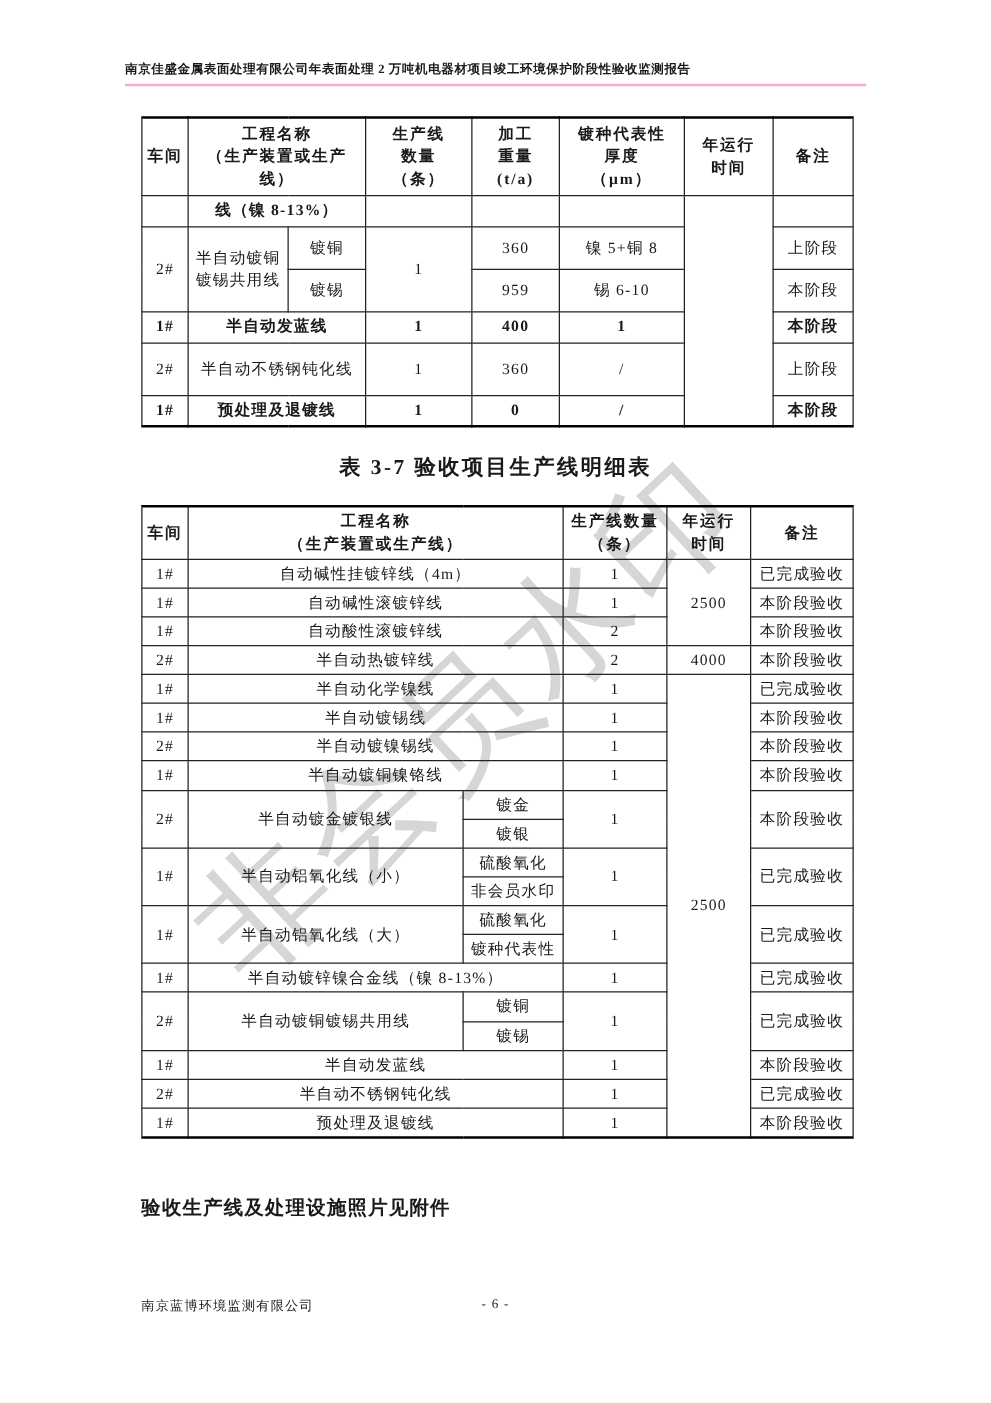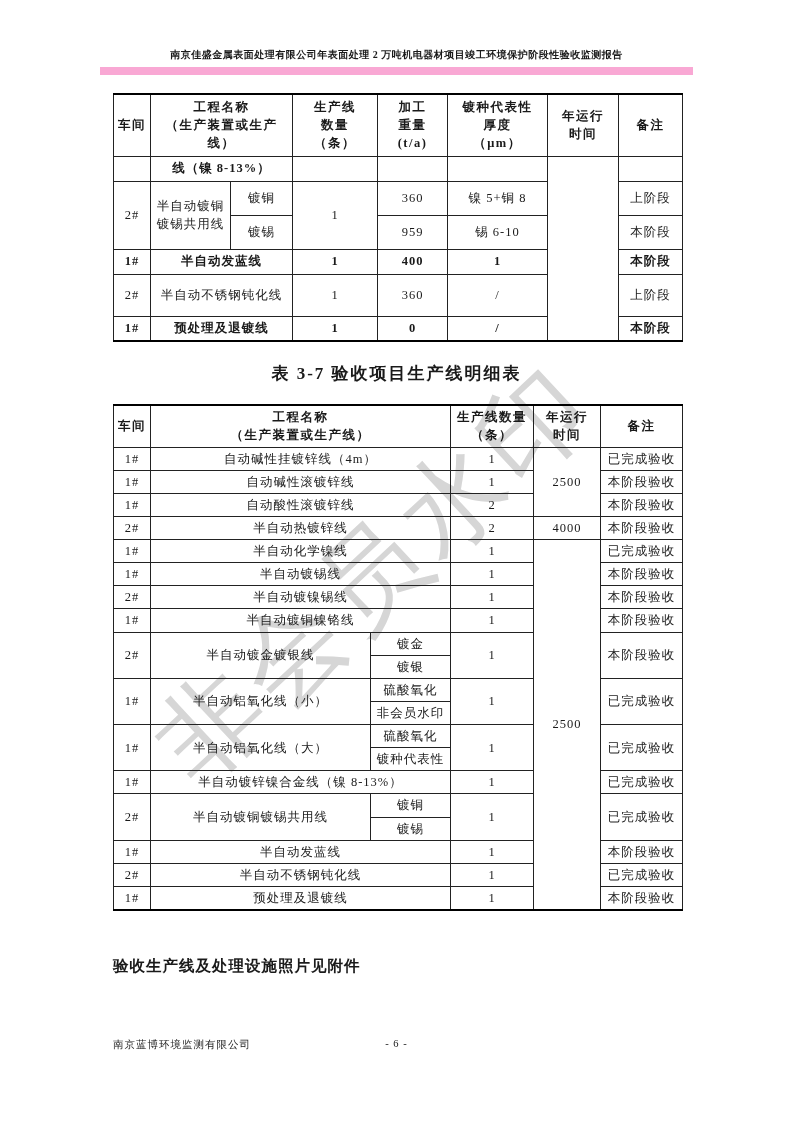--- a/index.html
+++ b/index.html
@@ -8,22 +8,22 @@
     font-family:"Liberation Serif", serif; color:#1a1a1a; overflow:hidden;
   }
   .watermark {
     position:absolute; left:95px; top:505px; width:560px; text-align:center;
     font-size:104px; color:#d6d6d6; letter-spacing:6px; white-space:nowrap;
     transform:rotate(-43deg); z-index:1; font-family:"Liberation Sans", sans-serif;
     user-select:none;
   }
   .doc-header {
     position:absolute; left:100px; top:48px; width:593px; z-index:2;
-    text-align:center; font-size:10px; font-weight:bold; letter-spacing:0.5px;
-    border-bottom:8px solid #f9a8d4; padding-bottom:5px;
+    font-size:10px; font-weight:bold; letter-spacing:0.5px;
+    border-bottom:2px solid #f9a8d4; padding-bottom:5px;
   }
   .tbl-wrap1 { position:absolute; left:113px; top:93px; z-index:2; }
   .tbl-title {
     position:absolute; left:0; top:362px; width:793px; z-index:2;
     text-align:center; font-size:17px; font-weight:bold; letter-spacing:2px;
   }
   .tbl-wrap2 { position:absolute; left:113px; top:404px; z-index:2; }
   .note {
     position:absolute; left:113px; top:956px; z-index:2;
     font-size:15.5px; font-weight:bold; letter-spacing:1px;

